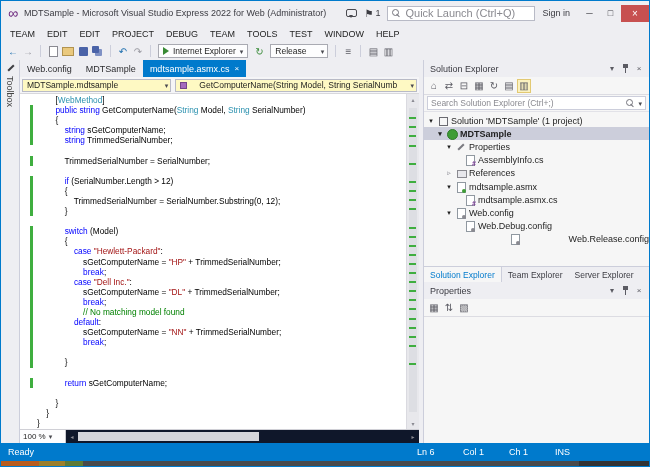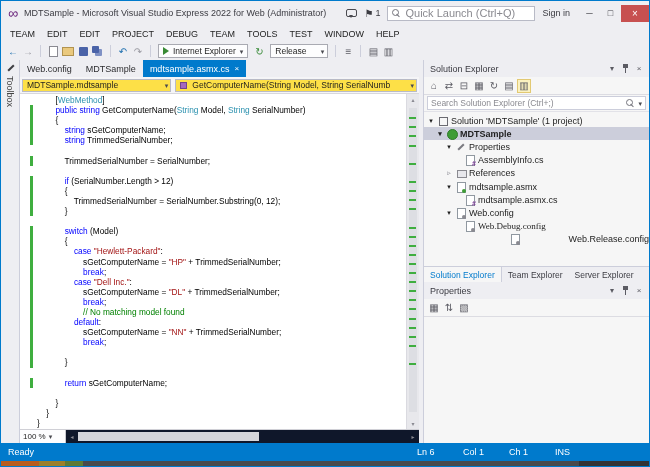--- a/index.html
+++ b/index.html
@@ -59,21 +59,21 @@
   .wrench-icon{width:9px;height:9px;position:relative}
   .wrench-icon::before{content:"";position:absolute;left:1px;top:4px;width:8px;height:2px;background:#3E3E42;transform:rotate(-45deg)}
   .toolbox-label{writing-mode:vertical-rl;font-size:9px;color:#444}
 
   .editor-col{flex:1;display:flex;flex-direction:column;min-width:0;background:#fff}
   .tab-row{height:17px;flex:0 0 17px;background:#EEEEF2;display:flex}
   .dtab{display:flex;align-items:center;gap:5px;padding:0 7px;font-size:9px;color:#2D2D30}
   .dtab.active{background:#007ACC;color:#fff}
   .tclose{font-size:8px;line-height:1}
   .nav-row{height:17px;flex:0 0 17px;background:#F5F5F7;border-bottom:1px solid #D8D8DC;display:flex;align-items:center;gap:4px;padding:0 2px}
-  .nav-combo{height:13px;border:1px solid #B8BAC6;background:#fde047;display:flex;align-items:center;gap:5px;padding:0 2px 0 4px;font-size:8.5px;color:#1E1E1E}
+  .nav-combo{height:13px;border:1px solid #B8BAC6;background:#fef9c3;display:flex;align-items:center;gap:12px;padding:0 2px 0 4px;font-size:8.5px;color:#1E1E1E}
   .nav-types{width:158px}
   .nav-members{width:256px}
   .method-icon{width:7px;height:7px;background:#A569BD;border:1px solid #76448A;flex:0 0 7px}
   .nav-combo .lbl{white-space:nowrap;overflow:hidden;flex:1}
 
   .code-wrap{flex:1;display:flex;overflow:hidden;background:#fff}
   .code-area{flex:1;overflow:hidden;padding-top:1px;min-width:0}
   .code-line{display:flex;height:10.1px;line-height:10.1px;font-family:Liberation Sans, sans-serif;font-size:8.3px}
   .glyph-margin{flex:0 0 10px}
   .change-bar{flex:0 0 3px}
@@ -539,21 +539,21 @@
             <div class="trow" style="padding-left: 30px;">
               <span class="arrow none"></span>
               <span class="ticon csharp-file-icon"></span>
               <span class="tlabel">mdtsample.asmx.cs</span>
             </div>
             <div class="trow" style="padding-left: 21px;">
               <span class="arrow expanded">▾</span>
               <span class="ticon config-file-icon"></span>
               <span class="tlabel">Web.config</span>
             </div>
-            <div class="trow" style="padding-left: 30px; font-family: Liberation Serif, serif;">
+            <div class="trow" style="padding-left: 30px;">
               <span class="arrow none"></span>
               <span class="ticon config-file-icon"></span>
               <span class="tlabel">Web.Debug.config</span>
             </div>
             <div class="trow" style="padding-left: 30px; justify-content: space-between;">
               <span class="arrow none"></span>
               <span class="ticon config-file-icon"></span>
               <span class="tlabel">Web.Release.config</span>
             </div>
           </div>

